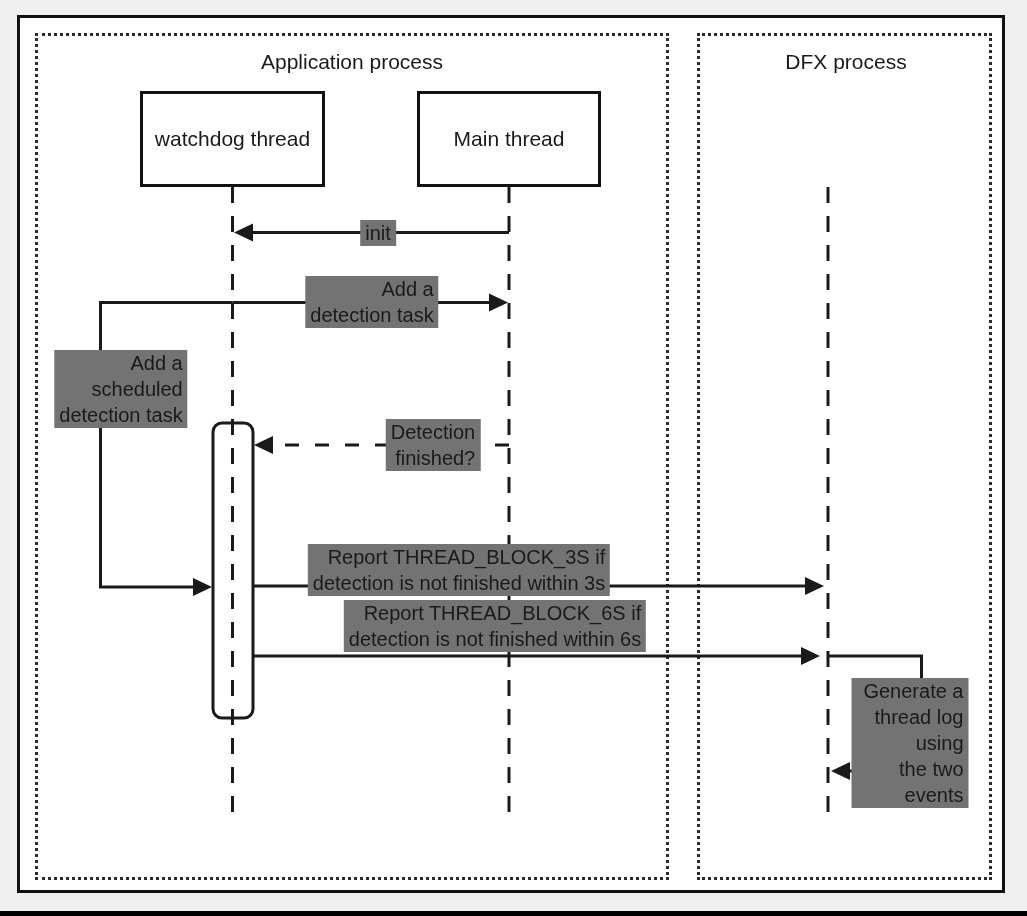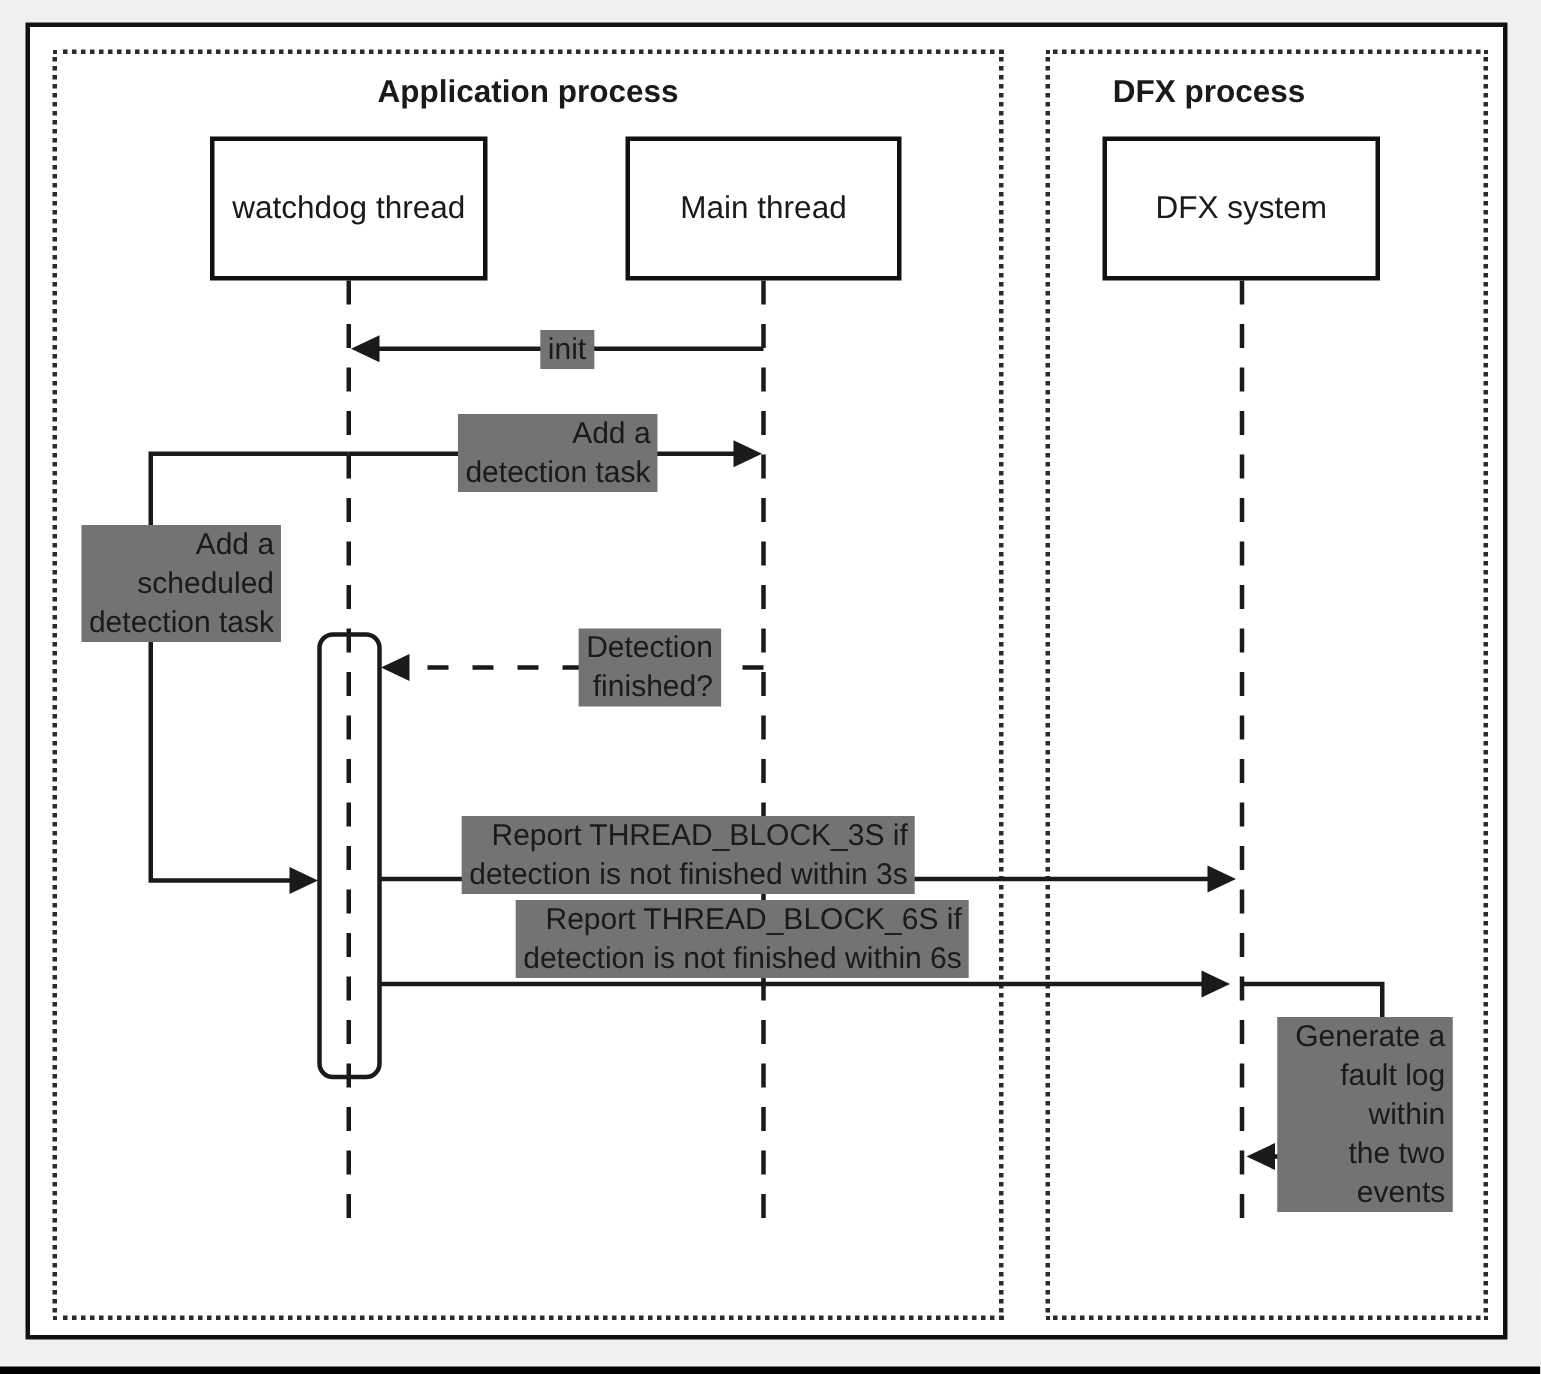--- a/index.html
+++ b/index.html
@@ -43,21 +43,20 @@
   .process-container.app { left: 35px;  width: 628px; }
   .process-container.dfx { left: 697px; width: 289px; }
   .container-label {
     position: absolute;
     transform: translateX(-50%);
     top: 48px;
     font-size: 21px;
     line-height: 27px;
     white-space: nowrap;
     color: #1a1a1a;
-    font-weight: bold;
   }
   .participant {
     position: absolute;
     top: 91px;
     height: 90px;
     border: 3px solid #111111;
     background: #ffffff;
     display: flex;
     align-items: center;
     justify-content: center;
@@ -98,30 +97,27 @@
 <body>
 
 <div class="stage">
 
   <div class="outer-frame"></div>
   <div class="bottom-edge-line"></div>
 
   <div class="process-container app"></div>
   <div class="process-container dfx"></div>
   <div class="container-label" style="left:352px">Application process</div>
-  <div class="container-label" style="left:806px">DFX process</div>
+  <div class="container-label" style="left:846px">DFX process</div>
 
   <div class="participant watchdog">
     <span>watchdog thread</span>
   </div>
   <div class="participant main">
     <span>Main thread</span>
-  </div>
-  <div class="participant dfxsys">
-    <span>DFX system</span>
   </div>
 
   <svg class="wires" width="1027" height="916" viewBox="0 0 1027 916">
     <g stroke="#1a1a1a" stroke-width="3" fill="none">
 
       <path d="M232.5 187 V822" stroke-dasharray="16 13"></path>
       <path d="M509 187 V822" stroke-dasharray="16 13"></path>
       <path d="M828 187 V822" stroke-dasharray="16 13"></path>
 
       <path d="M509 232.5 H250"></path>
@@ -151,16 +147,16 @@
   <div class="msg-label lbl-scheduled">Add a
 scheduled
 detection task</div>
   <div class="msg-label lbl-finished">Detection
 finished?</div>
   <div class="msg-label lbl-report3s">Report THREAD_BLOCK_3S if
 detection is not finished within 3s</div>
   <div class="msg-label lbl-report6s">Report THREAD_BLOCK_6S if
 detection is not finished within 6s</div>
   <div class="msg-label lbl-generate">Generate a
-fault log within
+thread log using
 the two events</div>
 
 </div>
 
 </body></html>

